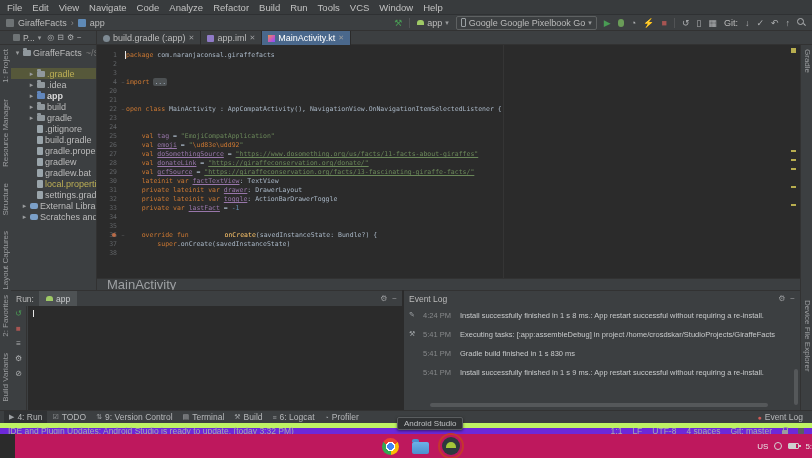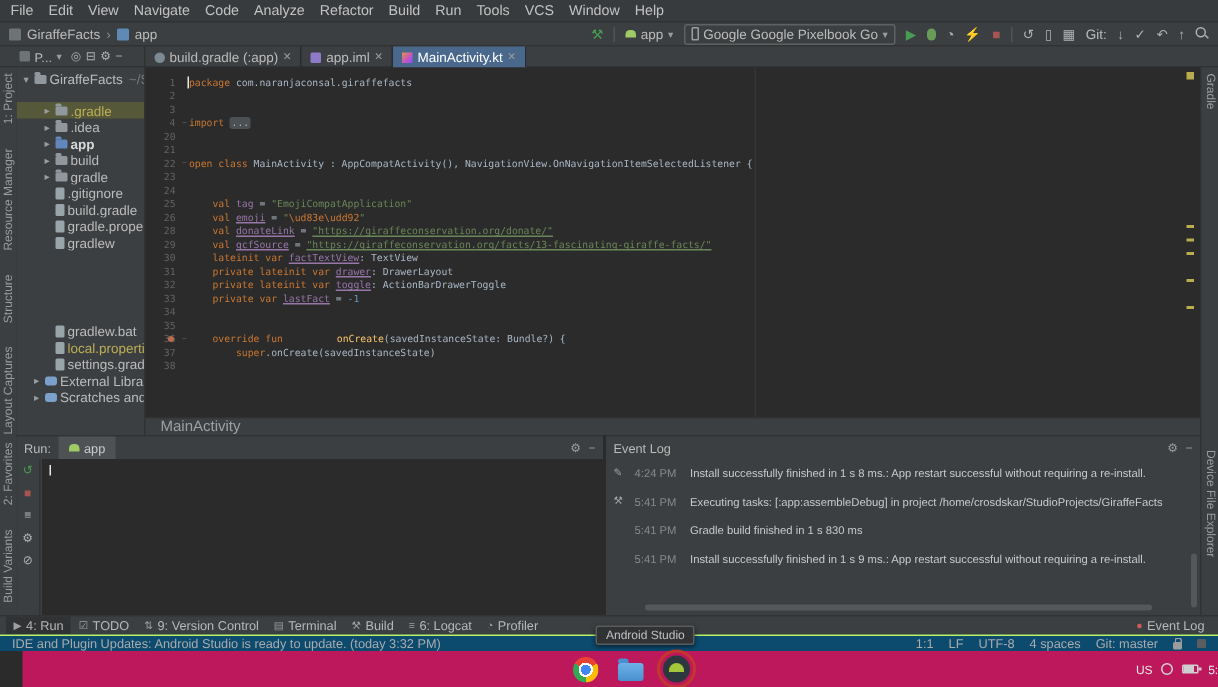--- a/index.html
+++ b/index.html
@@ -87,21 +87,21 @@
   .tk-fldu{color:#9876aa;text-decoration:underline;}
   .tk-fn{color:#ffc66b;margin-left:32px;}
   .tk-num{color:#6897bb;}
   .tk-esc{color:#cc7832;}
   .tk-fold{color:#a9b7c6;background:#4c5052;border-radius:2px;padding:0 1px;}
   .cl.ov::before{content:"";position:absolute;left:15px;top:2px;width:4px;height:4px;border-radius:50%;background:#ba6b47;}
   .guide{position:absolute;left:406px;top:0;width:1px;height:100%;background:#353535;}
   .caret-bar{position:absolute;left:28px;top:6px;width:1px;height:8px;background:#e8e8e8;}
   .stripe-mark{position:absolute;right:4px;width:5px;height:2px;background:#b8ae4f;}
   .inspect-box{position:absolute;right:4px;top:3px;width:5px;height:5px;background:#b8ae4f;}
-  .editor-breadcrumb{position:absolute;left:97px;top:278px;width:703px;height:12px;background:#3c3f41;border-top:1px solid #323232;font-size:10px;color:#9da0a3;line-height:12px;padding-left:10px;box-sizing:border-box;}
+  .editor-breadcrumb{position:absolute;left:97px;top:278px;width:703px;height:12px;background:#3c3f41;border-top:1px solid #323232;font-size:13px;color:#9da0a3;line-height:12px;padding-left:10px;box-sizing:border-box;}
 
   
   .run-panel{position:absolute;left:11px;top:290px;width:391px;height:120px;background:#3c3f41;border-top:1px solid #323232;box-sizing:border-box;}
   .panel-header{height:15px;display:flex;align-items:center;gap:5px;padding:0 5px;font-size:8.5px;color:#bbbbbb;box-sizing:border-box;}
   .run-tab{display:flex;align-items:center;gap:3px;background:#4e5254;height:15px;padding:0 7px;color:#c9cbcd;}
   .panel-actions{margin-left:auto;display:flex;gap:5px;color:#9a9c9e;font-size:8px;}
   .run-strip{position:absolute;left:0;top:15px;bottom:0;width:16px;background:#3c3f41;border-right:1px solid #323232;display:flex;flex-direction:column;align-items:center;gap:5px;padding-top:3px;box-sizing:border-box;}
   .run-strip .tbi{font-size:8px;}
   .run-console{position:absolute;left:17px;top:15px;right:0;bottom:0;background:#2b2b2b;}
   .console-caret{position:absolute;left:5px;top:4px;width:1px;height:7px;background:#e8e8e8;}
@@ -120,21 +120,21 @@
 
   
   .twbar{position:absolute;left:0;top:410px;width:812px;height:13px;background:#3c3f41;border-top:1px solid #323232;display:flex;align-items:center;padding:0 4px;box-sizing:border-box;font-size:8.5px;color:#b6b8ba;}
   .twitem{display:flex;align-items:center;gap:3px;padding:0 5px;height:13px;box-sizing:border-box;white-space:nowrap;}
   .twitem.active{background:#303234;}
   .twitem .twic{font-size:7px;color:#9da0a3;}
   .tw-right{margin-left:auto;display:flex;}
   .tw-right .twic{color:#cf5b56;}
 
   
-  .statusbar{position:absolute;left:0;top:423px;width:812px;height:11px;background:#0c4a6e;border-top:1px solid #bef264;display:flex;align-items:center;justify-content:space-between;padding:0 8px;box-sizing:border-box;font-size:8.5px;color:#a9abad;white-space:nowrap;}
+  .statusbar{position:absolute;left:0;top:423px;width:812px;height:11px;background:#6d28d9;border-top:5px solid #bef264;display:flex;align-items:center;justify-content:space-between;padding:0 8px;box-sizing:border-box;font-size:8.5px;color:#a9abad;white-space:nowrap;}
   .sb-right{display:flex;align-items:center;gap:10px;}
   .lock{width:6px;height:5px;background:#9a9c9e;border-radius:1px;position:relative;margin-top:2px;}
   .lock::before{content:"";position:absolute;left:1px;top:-3px;width:3px;height:3px;border:1px solid #9a9c9e;border-bottom:none;border-radius:2px 2px 0 0;}
   .sb-box{width:6px;height:6px;background:#5b5e60;border-radius:1px;}
 
   
   .taskbar{position:absolute;left:15px;top:434px;width:812px;height:24px;background:#be185d;}
   .dock{position:absolute;left:0;right:0;top:0;height:24px;display:flex;align-items:center;justify-content:center;gap:13px;}
   .app{display:inline-block;position:relative;}
   .chrome{width:17px;height:17px;border-radius:50%;background:radial-gradient(circle at center,#4286f5 0 28%,#ffffff 28% 40%,rgba(0,0,0,0) 40%),conic-gradient(from -60deg,#ea4335 0 120deg,#fbbc05 120deg 240deg,#34a853 240deg 360deg);}
@@ -318,21 +318,21 @@
         <span class="ticon i-file"></span>
         <span class="tlabel">gradle.properties</span>
 
       </div>
       <div class="trow" style="padding-left: 17px;">
         <span class="chev"></span>
         <span class="ticon i-file"></span>
         <span class="tlabel">gradlew</span>
 
       </div>
-      <div class="trow" style="padding-left: 17px; margin-top: 48px;">
+      <div class="trow" style="padding-left: 17px;">
         <span class="chev"></span>
         <span class="ticon i-file"></span>
         <span class="tlabel">gradlew.bat</span>
 
       </div>
       <div class="trow gold" style="padding-left: 17px;">
         <span class="chev"></span>
         <span class="ticon i-file"></span>
         <span class="tlabel">local.properties</span>
 
@@ -405,20 +405,25 @@
       </div>
       <div class="cl">
         <span class="gut">25</span>
         <span class="fm"></span>
         <span class="code"><span class="tk-plain">    </span><span class="tk-kw">val </span><span class="tk-fld">tag</span><span class="tk-plain"> = </span><span class="tk-str">"EmojiCompatApplication"</span></span>
       </div>
       <div class="cl">
         <span class="gut">26</span>
         <span class="fm"></span>
         <span class="code"><span class="tk-plain">    </span><span class="tk-kw">val </span><span class="tk-fldu">emoji</span><span class="tk-plain"> = </span><span class="tk-str">"</span><span class="tk-esc">\ud83e\udd92</span><span class="tk-str">"</span></span>
+      </div>
+      <div class="cl">
+        <span class="gut">27</span>
+        <span class="fm"></span>
+        <span class="code"><span class="tk-plain">    </span><span class="tk-kw">val </span><span class="tk-fldu">doSomethingSource</span><span class="tk-plain"> = </span><span class="tk-strl">"https://www.dosomething.org/us/facts/11-facts-about-giraffes"</span></span>
       </div>
       <div class="cl">
         <span class="gut">28</span>
         <span class="fm"></span>
         <span class="code"><span class="tk-plain">    </span><span class="tk-kw">val </span><span class="tk-fldu">donateLink</span><span class="tk-plain"> = </span><span class="tk-strl">"https://giraffeconservation.org/donate/"</span></span>
       </div>
       <div class="cl">
         <span class="gut">29</span>
         <span class="fm"></span>
         <span class="code"><span class="tk-plain">    </span><span class="tk-kw">val </span><span class="tk-fldu">gcfSource</span><span class="tk-plain"> = </span><span class="tk-strl">"https://giraffeconservation.org/facts/13-fascinating-giraffe-facts/"</span></span>

